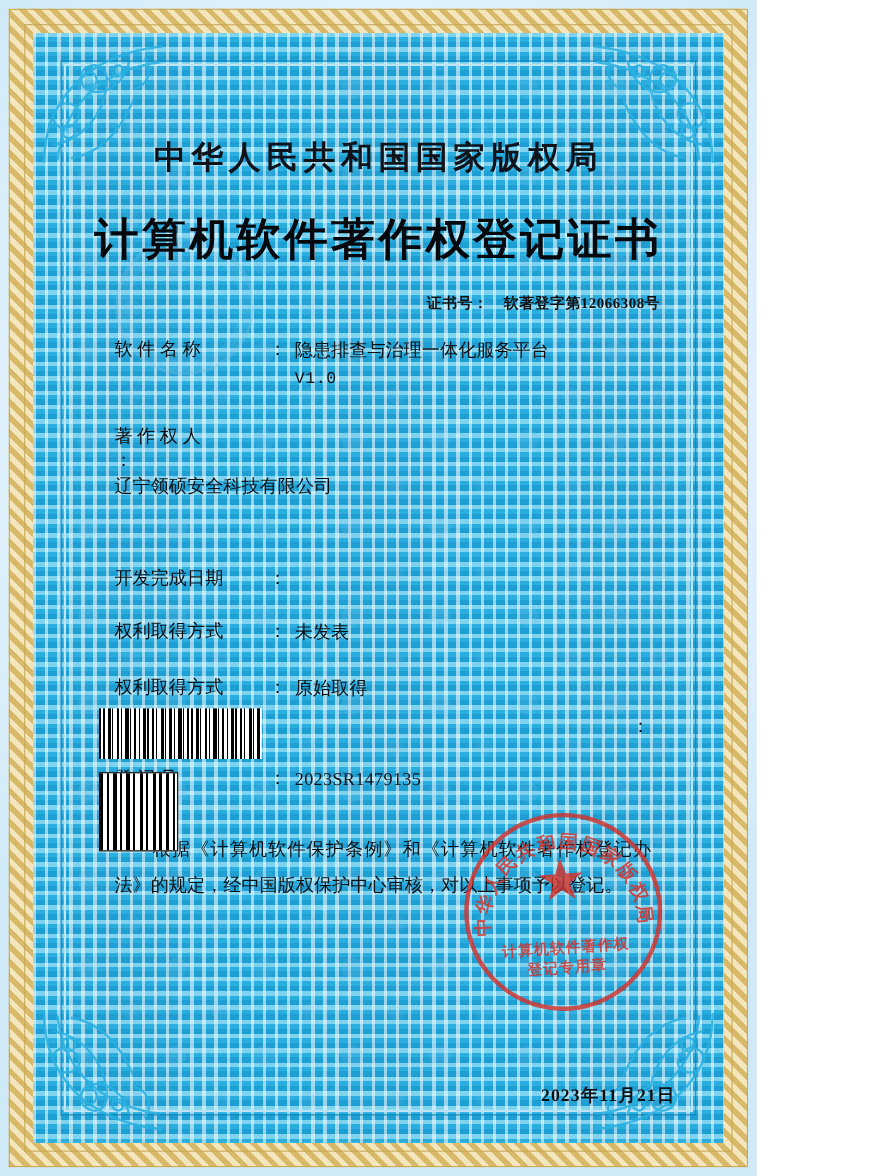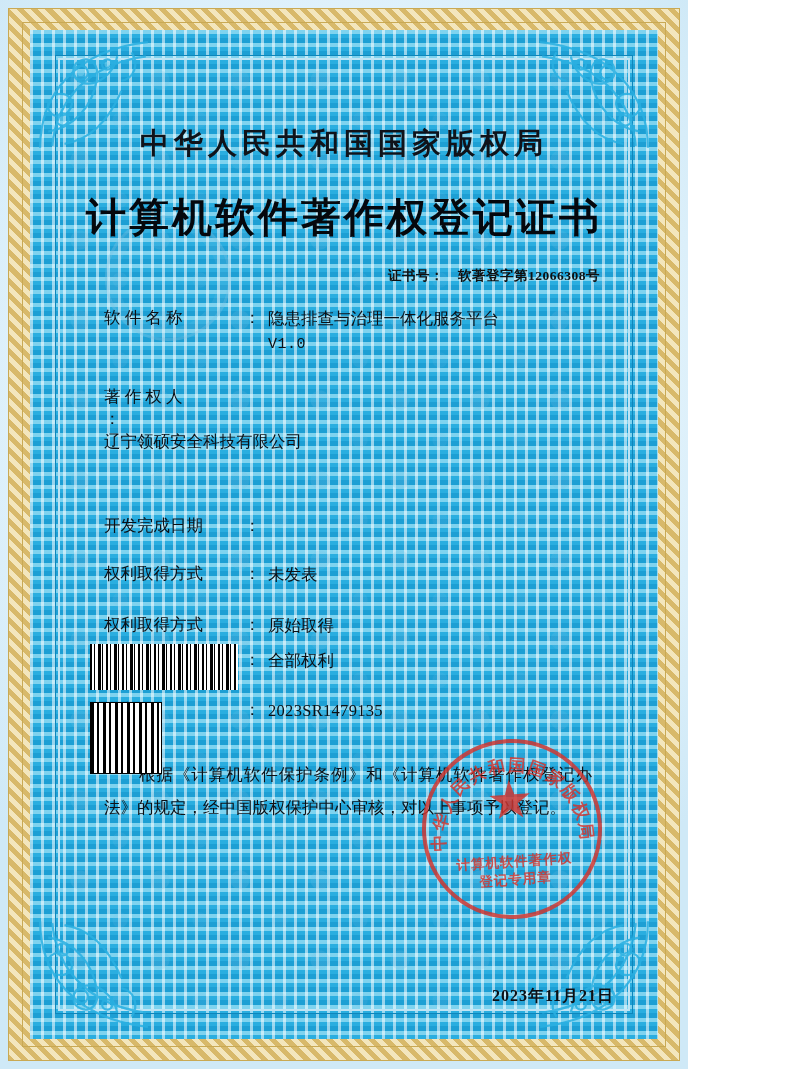--- a/index.html
+++ b/index.html
@@ -414,21 +414,20 @@
 
       <div class="field-row" style="margin-bottom:10px;">
         <span class="field-label">权利取得方式</span>
         <span class="field-colon">：</span>
         <span class="field-value">原始取得</span>
       </div>
 
       <div class="field-row" style="margin-bottom:26px;justify-content:space-between;">
         <span class="field-label">权 利 范 围</span>
         <span class="field-colon">：</span>
-        <span class="field-value">全部权利</span>
       </div>
 
       <div class="field-row" style="margin-bottom:0;">
         <span class="field-label">登 记 号</span>
         <span class="field-colon">：</span>
         <span class="field-value mono">2023SR1479135</span>
       </div>
 
     </div>
 

